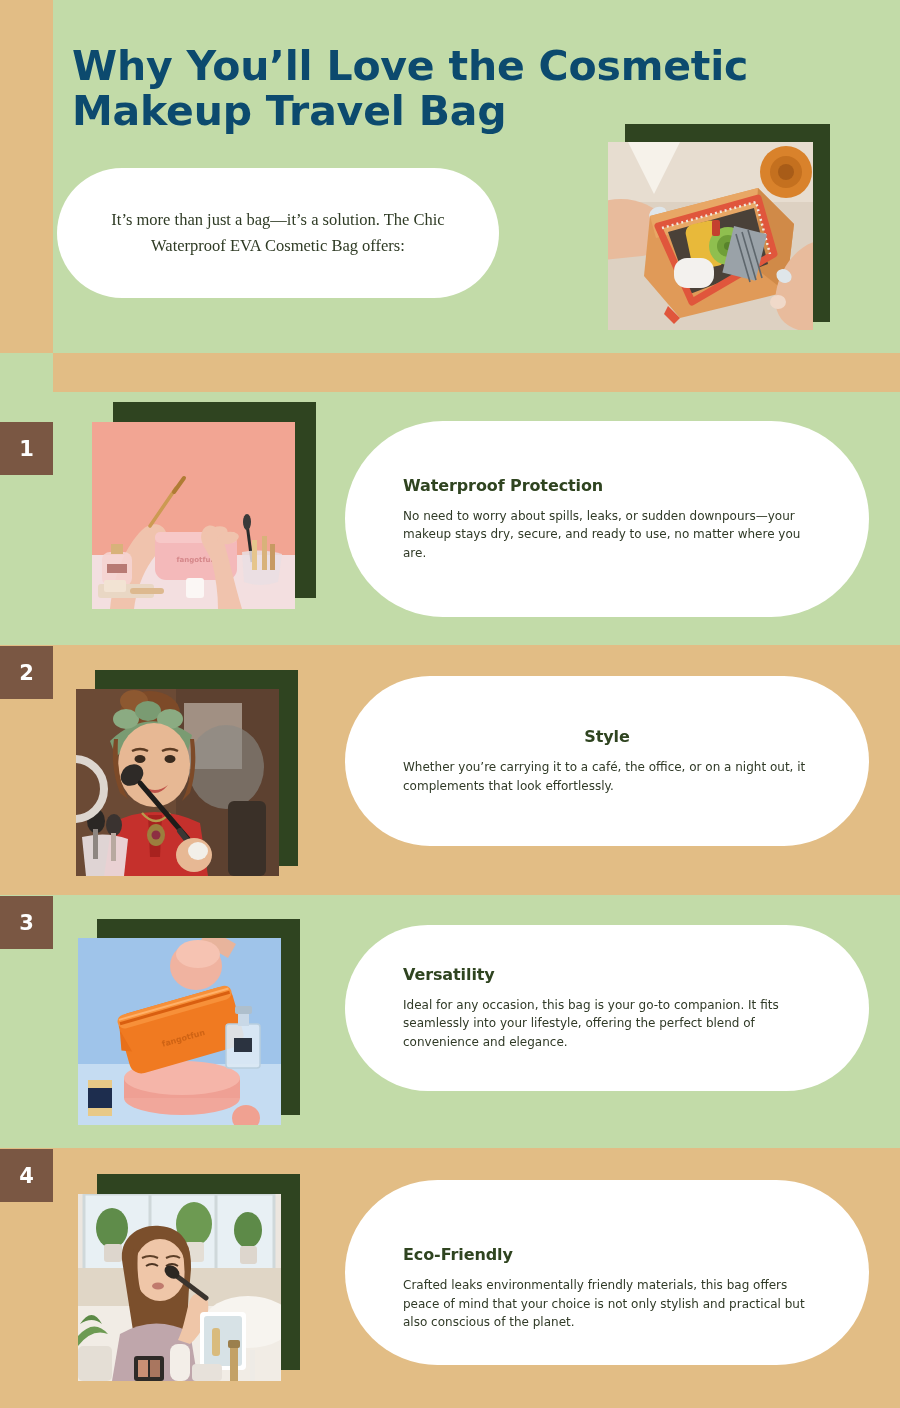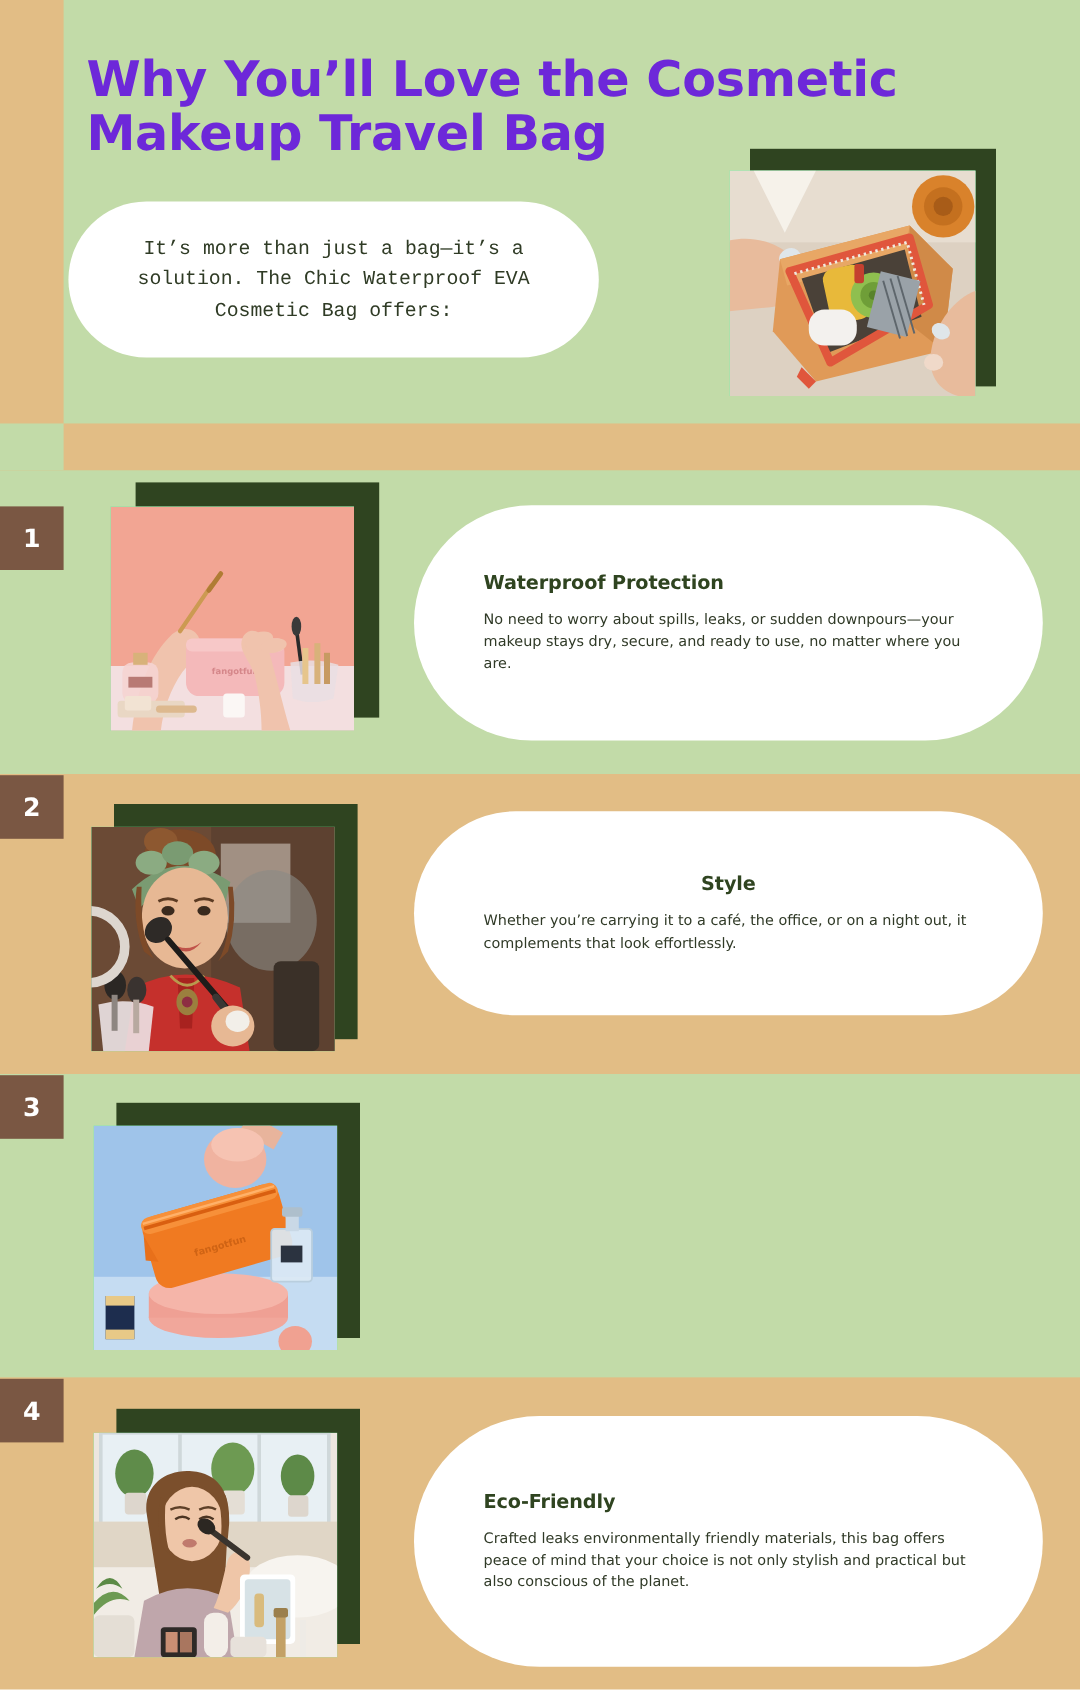--- a/index.html
+++ b/index.html
@@ -44,21 +44,21 @@
     width: 847px;
   }
 
   
   .header-title {
     position: absolute;
     left: 72px;
     top: 44px;
     width: 760px;
     margin: 0;
-    color: #6d28d9;
+    color: #0c4a6e;
     font-size: 41px;
     line-height: 1.10;
     font-weight: 700;
     letter-spacing: -0.2px;
     font-family: "DejaVu Sans", sans-serif;
   }
 
   .intro-bubble {
     position: absolute;
     left: 57px;
@@ -72,21 +72,21 @@
     justify-content: center;
     box-sizing: border-box;
     padding: 0 54px;
   }
   .intro-bubble p {
     margin: 0;
     color: #2f3b25;
     font-size: 16.5px;
     line-height: 1.55;
     text-align: center;
-    font-family: Liberation Mono, monospace;
+    font-family: Liberation Serif, serif;
   }
 
   
   .photo-wrap {
     position: absolute;
   }
   .photo-frame {
     position: absolute;
     background: #2f4420;
   }
@@ -346,20 +346,24 @@
 
         <rect x="10" y="142" width="24" height="36" fill="#1d2d4e"></rect>
         <rect x="10" y="142" width="24" height="8" fill="#e8c987"></rect>
         <rect x="10" y="170" width="24" height="8" fill="#e8c987"></rect>
 
         <ellipse cx="168" cy="180" rx="14" ry="13" fill="#f0a191"></ellipse>
       </svg>
     </div>
   </div>
 
+  <div class="card" style="left:345px;top:925px;width:524px;height:166px;">
+    <h2>Versatility</h2>
+    <p>Ideal for any occasion, this bag is your go-to companion. It fits seamlessly into your lifestyle, offering the perfect blend of convenience and elegance.</p>
+  </div>
 
   <div class="num-badge" style="top:1149px;">4</div>
 
   <div class="photo-wrap">
     <div class="photo-frame" style="left:97px;top:1174px;width:203px;height:196px;"></div>
     <div class="photo" style="left:78px;top:1194px;width:203px;height:187px;">
       <svg width="203" height="187" viewBox="0 0 203 187">
         <rect width="203" height="187" fill="#ece6df"></rect>
 
         <rect x="6" y="0" width="190" height="76" fill="#e8f0f4"></rect>
@@ -408,18 +412,18 @@
         <rect x="72" y="166" width="10" height="17" fill="#a9765f"></rect>
         <rect x="92" y="150" width="20" height="37" rx="8" fill="#f3eee8"></rect>
         <rect x="114" y="170" width="30" height="17" rx="4" fill="#e7e1da"></rect>
         <rect x="152" y="150" width="8" height="37" fill="#c3a166"></rect>
         <rect x="150" y="146" width="12" height="8" rx="2" fill="#9b7f4c"></rect>
         <rect x="172" y="156" width="5" height="31" fill="#eeebe6"></rect>
       </svg>
     </div>
   </div>
 
-  <div class="card" style="left:345px;top:1180px;width:524px;height:209px;">
+  <div class="card" style="left:345px;top:1180px;width:524px;height:185px;justify-content:flex-end;">
     <h2>Eco-Friendly</h2>
     <p>Crafted leaks environmentally friendly materials, this bag offers peace of mind that your choice is not only stylish and practical but also conscious of the planet.</p>
   </div>
 
 </div>
 
 </body></html>

